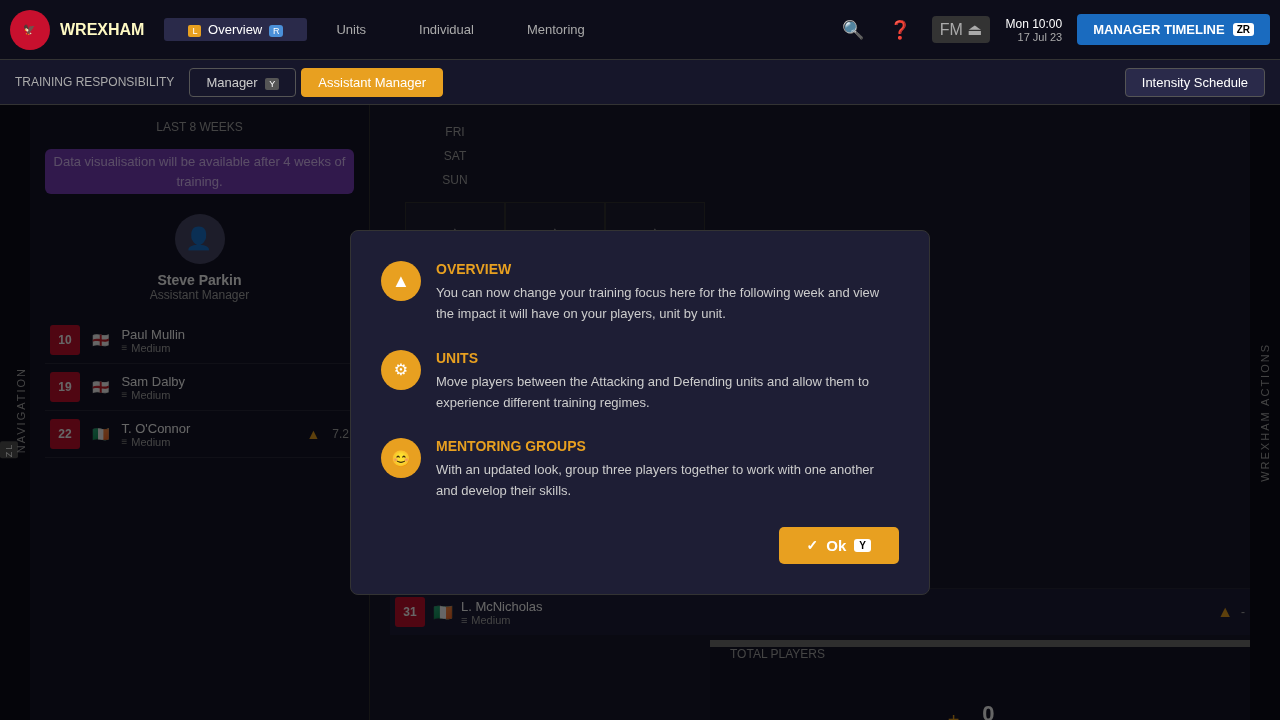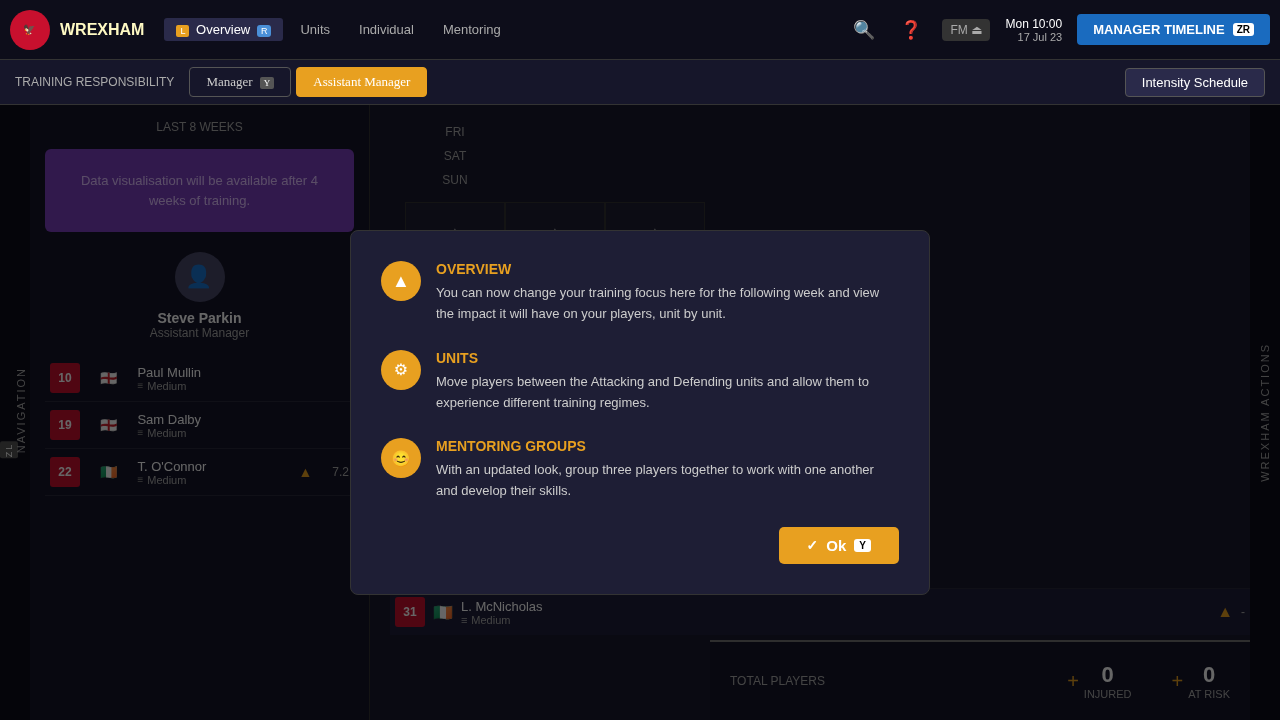--- a/index.html
+++ b/index.html
@@ -31,21 +31,21 @@
       font-size: 10px; font-weight: bold; color: #fff;
     }
     .club-name {
       font-size: 16px; font-weight: bold; color: #fef9c3;
       margin-right: 10px;
     }
     .nav-tabs {
       display: flex; gap: 5px; align-items: center;
     }
     .nav-tab {
-      padding: 4px 12px;
+      padding: 4px 24px;
       background: transparent;
       border: none;
       color: #aaa;
       font-size: 13px;
       cursor: pointer;
       border-radius: 3px;
     }
     .nav-tab.active {
       background: #2a2a4a;
       color: #fff;
@@ -70,21 +70,21 @@
       border: none;
       color: #aaa;
       font-size: 18px;
       cursor: pointer;
       display: flex; align-items: center; justify-content: center;
     }
     .fm-badge {
       background: #333;
       padding: 4px 8px;
       border-radius: 4px;
-      font-size: 12px;
+      font-size: 16px;
       color: #aaa;
     }
     .datetime {
       text-align: right;
       font-size: 12px;
       color: #fff;
     }
     .datetime .date { color: #aaa; font-size: 11px; }
     .manager-timeline-btn {
       background: #1a6bbf;
@@ -122,21 +122,20 @@
       margin-right: 10px;
     }
     .sub-tab {
       padding: 6px 16px;
       background: transparent;
       border: 1px solid transparent;
       color: #aaa;
       font-size: 13px;
       cursor: pointer;
       border-radius: 4px;
-      font-family: Liberation Serif, serif;
     }
     .sub-tab.active {
       background: #e8a020;
       color: #fff;
       border-color: #e8a020;
     }
     .sub-tab.manager-tab {
       background: transparent;
       border: 1px solid #555;
       color: #ccc;
@@ -178,21 +177,21 @@
     .last-8-weeks-title {
       text-align: center;
       font-size: 12px;
       color: #aaa;
       text-transform: uppercase;
       margin-bottom: 15px;
     }
     .data-vis-box {
       background: #7b3fbf;
       border-radius: 6px;
-      padding: 22px;
+      padding: 3px;
       text-align: center;
       font-size: 13px;
       color: #e0c0ff;
       margin-bottom: 20px;
       line-height: 1.5;
     }
     .manager-avatar {
       text-align: center;
       margin-bottom: 10px;
     }
@@ -216,21 +215,21 @@
       text-align: center;
       margin-bottom: 15px;
     }
 
     .player-list { margin-top: 10px; }
     .player-row {
       display: flex;
       align-items: center;
       padding: 8px 5px;
       border-bottom: 1px solid #2a2a3a;
-      gap: 20px;
+      gap: 12px;
     }
     .player-number {
       background: #c8102e;
       color: #fff;
       width: 30px; height: 30px;
       display: flex; align-items: center; justify-content: center;
       font-size: 12px; font-weight: bold;
       border-radius: 3px;
       flex-shrink: 0;
     }
@@ -341,25 +340,26 @@
     }
 
     
     .bottom-stats {
       position: absolute;
       bottom: 0;
       left: 340px;
       right: 30px;
       height: 80px;
       background: #16162a;
-      border-top: 2px solid #737373;
+      border-top: 7px solid #737373;
       display: flex;
       align-items: center;
       padding: 0 20px;
       gap: 40px;
+      flex-direction: column;
     }
     .stat-block { text-align: center; }
     .stat-label { font-size: 11px; color: #aaa; text-transform: uppercase; }
     .stat-value { font-size: 22px; font-weight: bold; color: #fff; }
 
     .total-players-label {
       font-size: 12px;
       color: #aaa;
       text-transform: uppercase;
       margin-right: auto;

